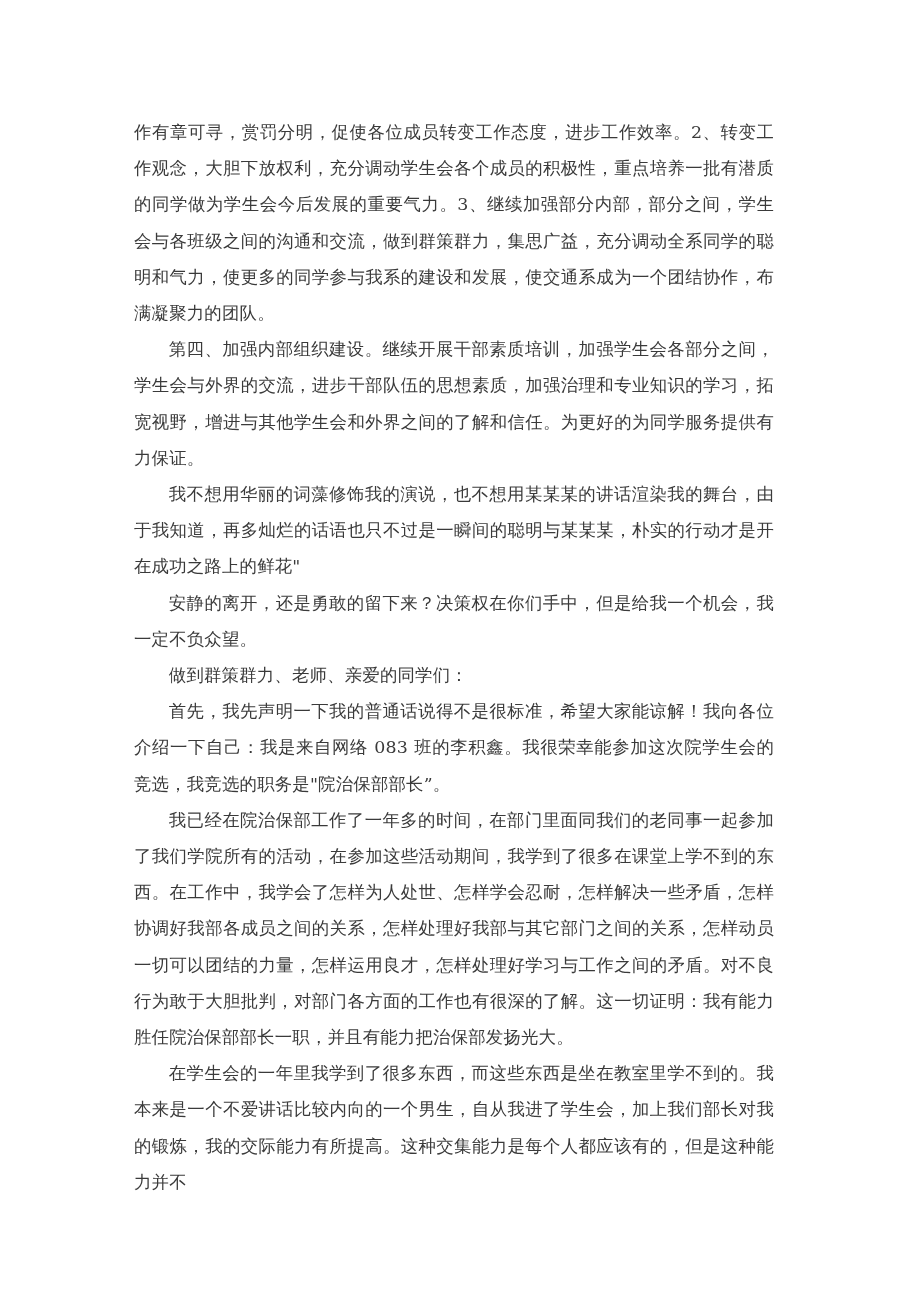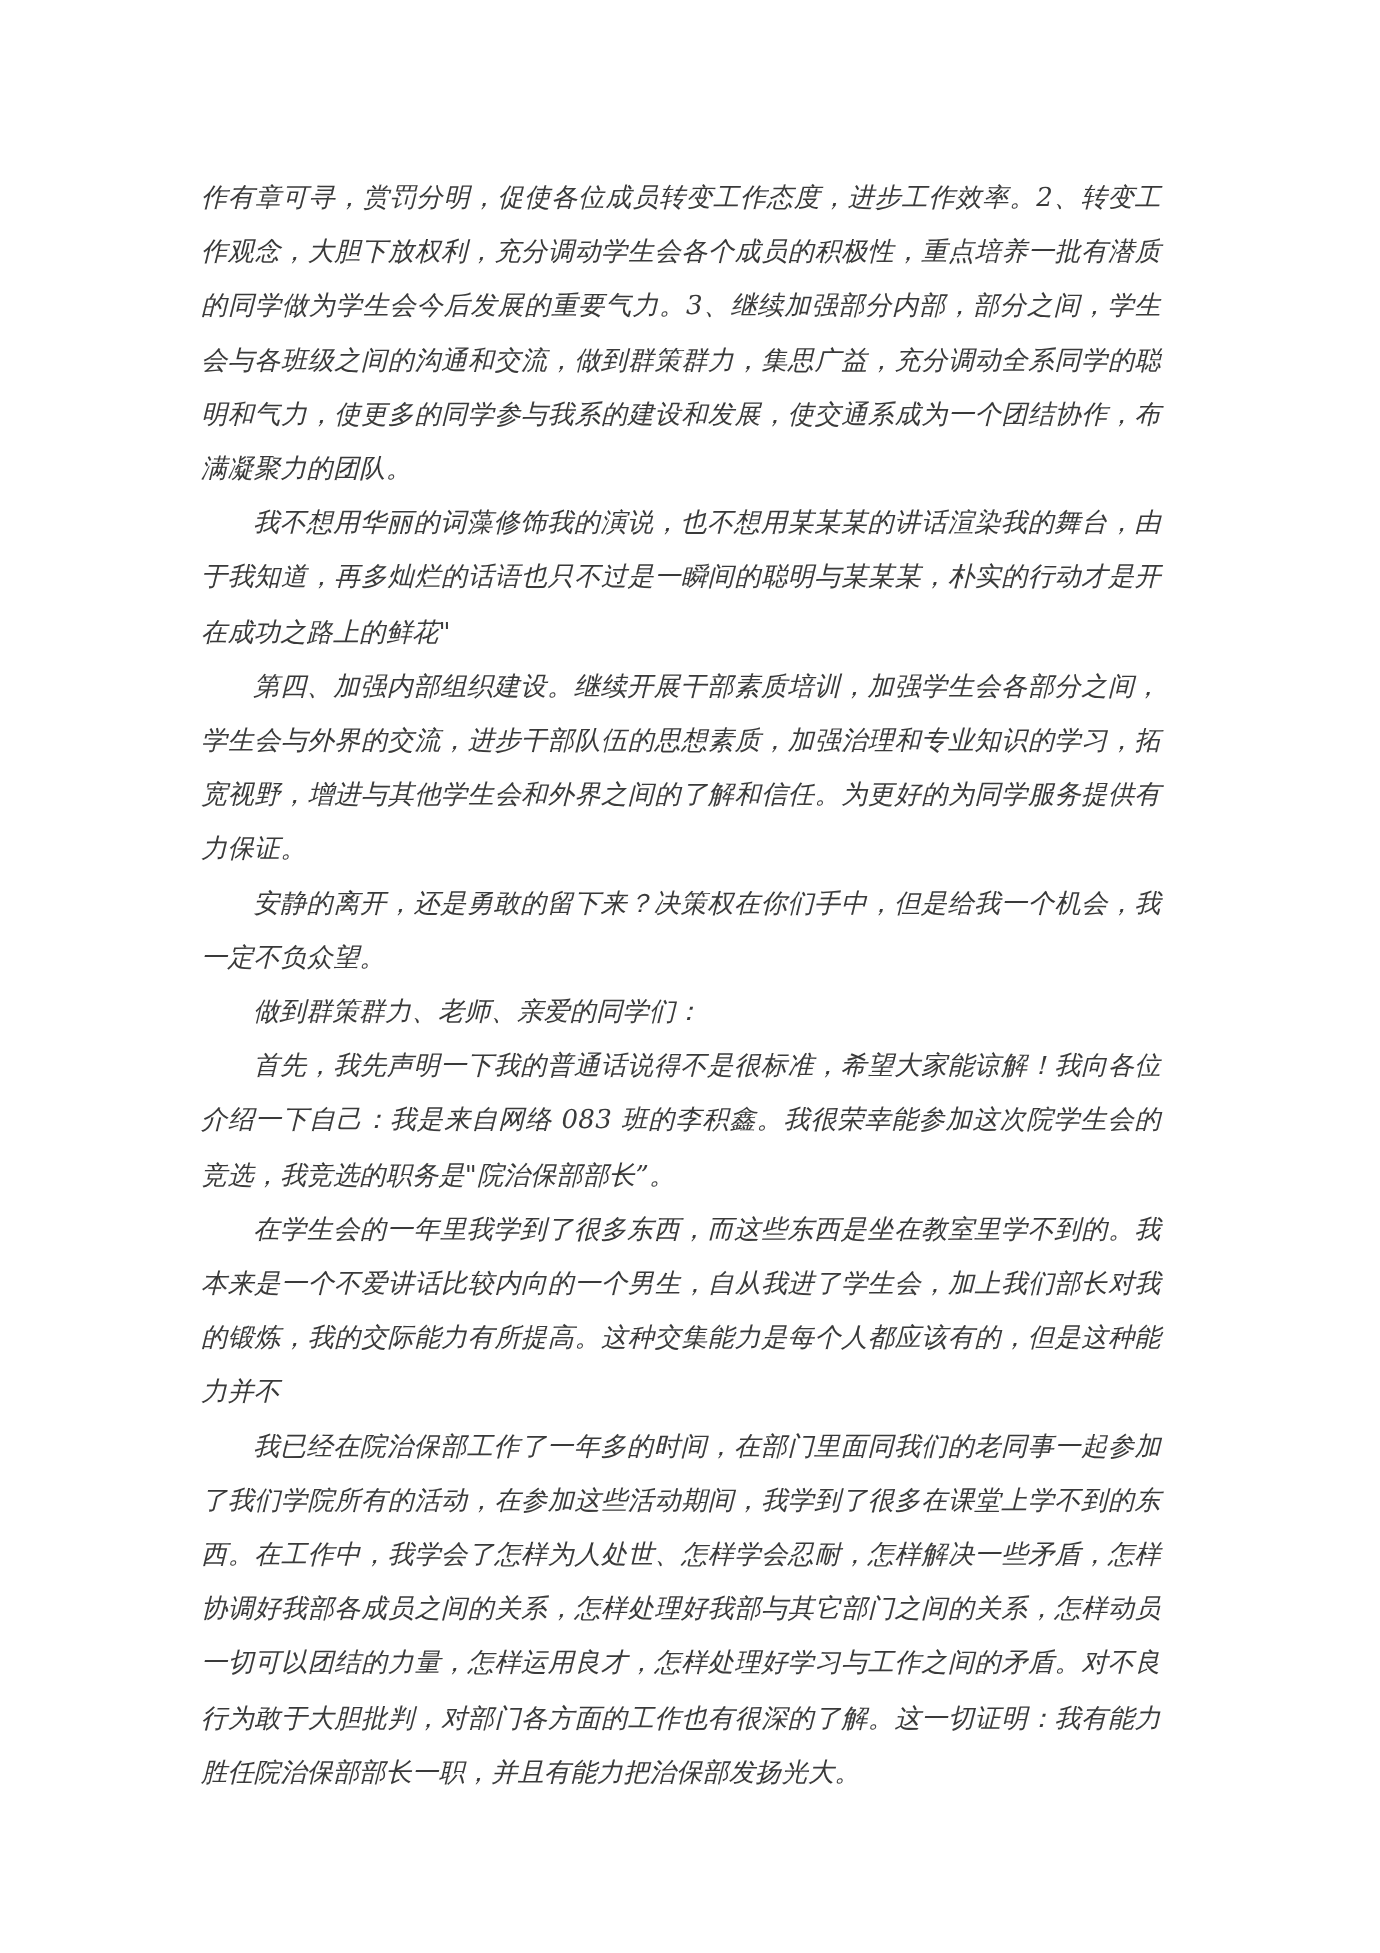--- a/index.html
+++ b/index.html
@@ -30,33 +30,32 @@
       width: 640px;
     }
     .para {
       margin: 0;
       font-size: 17.4px;
       line-height: 36.2px;
       text-align: justify;
       text-justify: inter-character;
       word-break: break-all;
       letter-spacing: 0.2px;
-      font-style: italic;
     }
     .indent {
       text-indent: 2em;
     }
   </style>
 </head>
 <body>
 
 <div class="page">
   <div class="content">
     <p class="para">作有章可寻，赏罚分明，促使各位成员转变工作态度，进步工作效率。2、转变工作观念，大胆下放权利，充分调动学生会各个成员的积极性，重点培养一批有潜质的同学做为学生会今后发展的重要气力。3、继续加强部分内部，部分之间，学生会与各班级之间的沟通和交流，做到群策群力，集思广益，充分调动全系同学的聪明和气力，使更多的同学参与我系的建设和发展，使交通系成为一个团结协作，布满凝聚力的团队。</p>
+    <p class="para indent">第四、加强内部组织建设。继续开展干部素质培训，加强学生会各部分之间，学生会与外界的交流，进步干部队伍的思想素质，加强治理和专业知识的学习，拓宽视野，增进与其他学生会和外界之间的了解和信任。为更好的为同学服务提供有力保证。</p>
     <p class="para indent">我不想用华丽的词藻修饰我的演说，也不想用某某某的讲话渲染我的舞台，由于我知道，再多灿烂的话语也只不过是一瞬间的聪明与某某某，朴实的行动才是开在成功之路上的鲜花"</p>
-    <p class="para indent">第四、加强内部组织建设。继续开展干部素质培训，加强学生会各部分之间，学生会与外界的交流，进步干部队伍的思想素质，加强治理和专业知识的学习，拓宽视野，增进与其他学生会和外界之间的了解和信任。为更好的为同学服务提供有力保证。</p>
     <p class="para indent">安静的离开，还是勇敢的留下来？决策权在你们手中，但是给我一个机会，我一定不负众望。</p>
     <p class="para indent">做到群策群力、老师、亲爱的同学们：</p>
     <p class="para indent">首先，我先声明一下我的普通话说得不是很标准，希望大家能谅解！我向各位介绍一下自己：我是来自网络 083 班的李积鑫。我很荣幸能参加这次院学生会的竞选，我竞选的职务是"院治保部部长”。</p>
+    <p class="para indent">我已经在院治保部工作了一年多的时间，在部门里面同我们的老同事一起参加了我们学院所有的活动，在参加这些活动期间，我学到了很多在课堂上学不到的东西。在工作中，我学会了怎样为人处世、怎样学会忍耐，怎样解决一些矛盾，怎样协调好我部各成员之间的关系，怎样处理好我部与其它部门之间的关系，怎样动员一切可以团结的力量，怎样运用良才，怎样处理好学习与工作之间的矛盾。对不良行为敢于大胆批判，对部门各方面的工作也有很深的了解。这一切证明：我有能力胜任院治保部部长一职，并且有能力把治保部发扬光大。</p>
     <p class="para indent">在学生会的一年里我学到了很多东西，而这些东西是坐在教室里学不到的。我本来是一个不爱讲话比较内向的一个男生，自从我进了学生会，加上我们部长对我的锻炼，我的交际能力有所提高。这种交集能力是每个人都应该有的，但是这种能力并不</p>
-    <p class="para indent">我已经在院治保部工作了一年多的时间，在部门里面同我们的老同事一起参加了我们学院所有的活动，在参加这些活动期间，我学到了很多在课堂上学不到的东西。在工作中，我学会了怎样为人处世、怎样学会忍耐，怎样解决一些矛盾，怎样协调好我部各成员之间的关系，怎样处理好我部与其它部门之间的关系，怎样动员一切可以团结的力量，怎样运用良才，怎样处理好学习与工作之间的矛盾。对不良行为敢于大胆批判，对部门各方面的工作也有很深的了解。这一切证明：我有能力胜任院治保部部长一职，并且有能力把治保部发扬光大。</p>
   </div>
 </div>
 
 </body></html>

